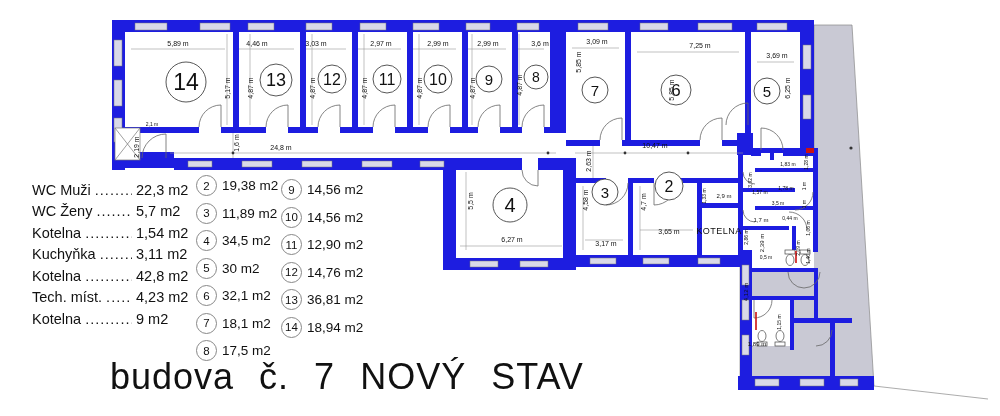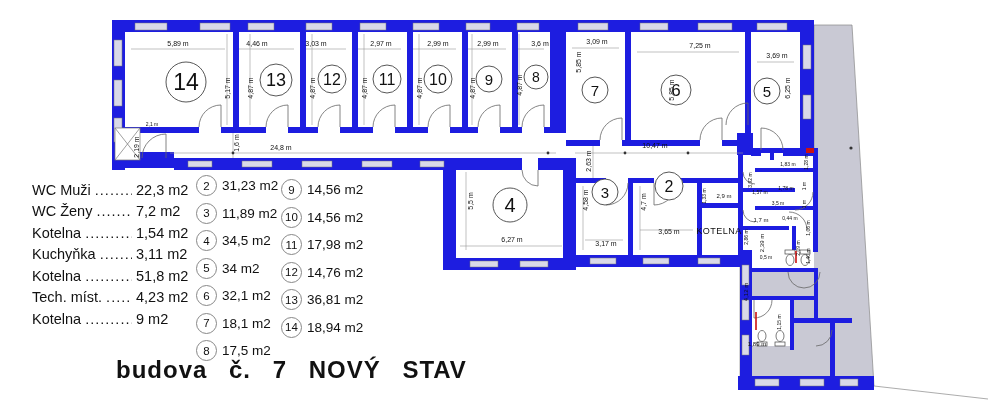--- a/index.html
+++ b/index.html
@@ -21,21 +21,21 @@
   .legend-value{flex:0 0 62px;text-align:left;}
   
   .areas-col{position:absolute;font-size:13.5px;}
   #areas-col1{left:196px;top:172px;}
   #areas-col2{left:281px;top:176px;}
   .area-row{display:flex;align-items:center;height:27.5px;white-space:nowrap;}
   .num-circle{display:inline-flex;align-items:center;justify-content:center;
       width:19px;height:19px;border:1px solid #888;border-radius:50%;
       font-size:11.5px;margin-right:5px;background:#fff;flex:0 0 auto;}
   
-  .title{position:absolute;left:116px;top:356px;font-size:24px;font-weight:bold;
+  .title{position:absolute;left:110px;top:356px;font-size:36px;font-weight:normal;
       letter-spacing:1px;word-spacing:14px;}
 </style>
 </head>
 <body>
 
 <svg id="plan-svg" width="1000" height="416" viewBox="0 0 1000 416" xmlns="http://www.w3.org/2000/svg">
 
   <g>
     <polygon points="814,25 852,25 874,386 740,386 740,250 814,250" fill="#c9c9d4" stroke="#888" stroke-width="0.7"></polygon>
     <line x1="874" y1="386" x2="988" y2="399" stroke="#888" stroke-width="0.7"></line>
@@ -317,65 +317,65 @@
 
 <div class="legend">
   <div class="legend-row">
     <span class="legend-label">WC Muži</span>
     <span class="legend-leader">...........</span>
     <span class="legend-value">22,3 m2</span>
   </div>
   <div class="legend-row">
     <span class="legend-label">WC Ženy</span>
     <span class="legend-leader">...........</span>
-    <span class="legend-value">7,2 m2</span>
+    <span class="legend-value">5,7 m2</span>
   </div>
   <div class="legend-row">
     <span class="legend-label">Kotelna</span>
     <span class="legend-leader">...........</span>
     <span class="legend-value">1,54 m2</span>
   </div>
   <div class="legend-row">
     <span class="legend-label">Kuchyňka</span>
     <span class="legend-leader">.........</span>
     <span class="legend-value">3,11 m2</span>
   </div>
   <div class="legend-row">
     <span class="legend-label">Kotelna</span>
     <span class="legend-leader">..........</span>
-    <span class="legend-value">51,8 m2</span>
+    <span class="legend-value">42,8 m2</span>
   </div>
   <div class="legend-row">
     <span class="legend-label">Tech. míst.</span>
     <span class="legend-leader">........</span>
     <span class="legend-value">4,23 m2</span>
   </div>
   <div class="legend-row">
     <span class="legend-label">Kotelna</span>
     <span class="legend-leader">..........</span>
     <span class="legend-value">9 m2</span>
   </div>
 </div>
 
 <div class="areas-col" id="areas-col1">
     <div class="area-row">
       <span class="num-circle">2</span>
-      <span>31,23 m2</span>
+      <span>19,38 m2</span>
     </div>
     <div class="area-row">
       <span class="num-circle">3</span>
       <span>11,89 m2</span>
     </div>
     <div class="area-row">
       <span class="num-circle">4</span>
       <span>34,5 m2</span>
     </div>
     <div class="area-row">
       <span class="num-circle">5</span>
-      <span>34 m2</span>
+      <span>30 m2</span>
     </div>
     <div class="area-row">
       <span class="num-circle">6</span>
       <span>32,1 m2</span>
     </div>
     <div class="area-row">
       <span class="num-circle">7</span>
       <span>18,1 m2</span>
     </div>
     <div class="area-row">
@@ -388,21 +388,21 @@
     <div class="area-row">
       <span class="num-circle">9</span>
       <span>14,56 m2</span>
     </div>
     <div class="area-row">
       <span class="num-circle">10</span>
       <span>14,56 m2</span>
     </div>
     <div class="area-row">
       <span class="num-circle">11</span>
-      <span>17,98 m2</span>
+      <span>12,90 m2</span>
     </div>
     <div class="area-row">
       <span class="num-circle">12</span>
       <span>14,76 m2</span>
     </div>
     <div class="area-row">
       <span class="num-circle">13</span>
       <span>36,81 m2</span>
     </div>
     <div class="area-row">

